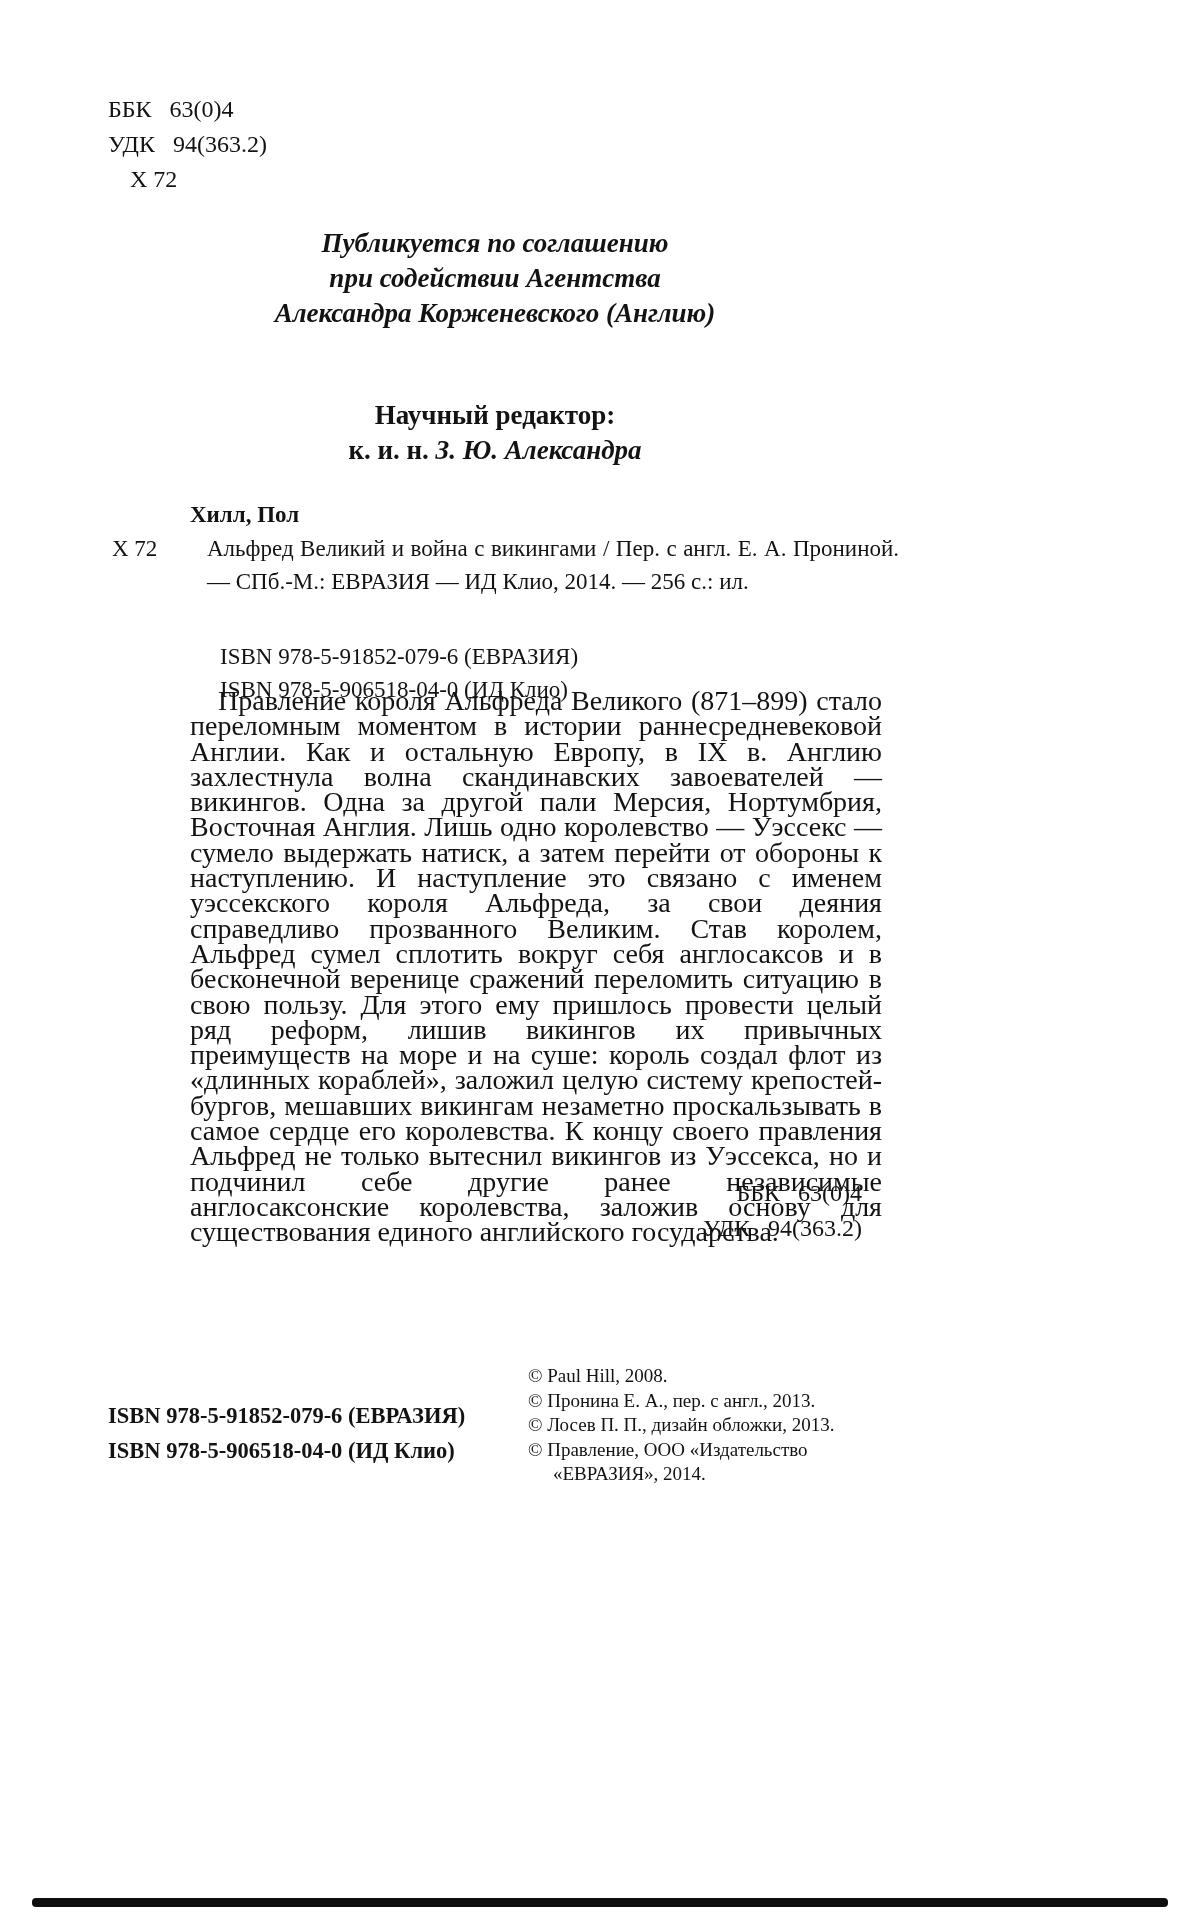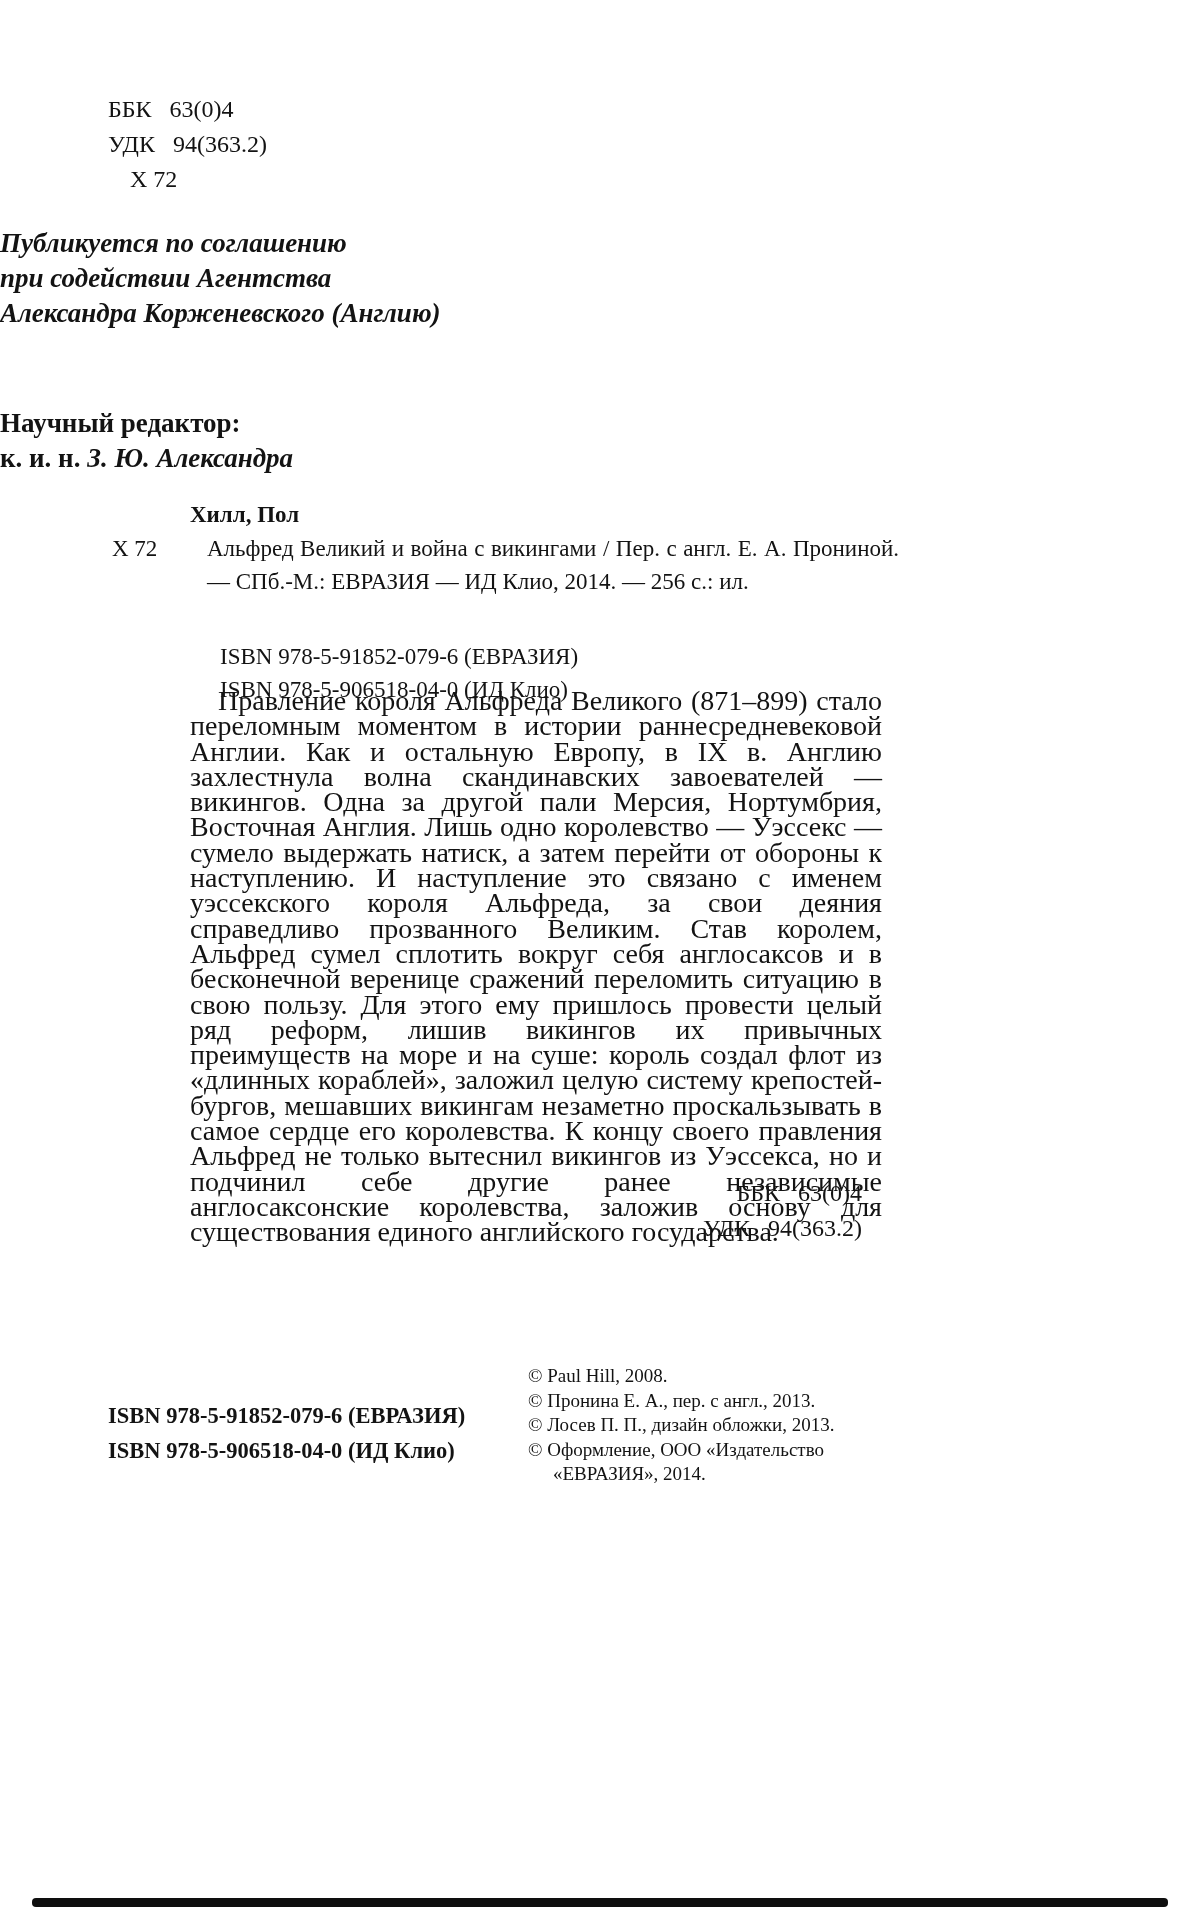--- a/index.html
+++ b/index.html
@@ -25,36 +25,36 @@
     line-height: 35px;
   }
   .code-line { white-space: pre; }
   .code-line.indented { padding-left: 22px; }
 
   
   .agreement {
     left: 0;
     width: 990px;
     top: 226px;
+    text-align: center;
     font-size: 27px;
     line-height: 35px;
     font-style: italic;
     font-weight: 600;
   }
 
   
   .editor {
     left: 0;
     width: 990px;
     top: 398px;
-    text-align: left;
+    text-align: center;
     font-size: 27px;
     line-height: 35px;
     font-weight: 600;
-    margin-top: 8px;
   }
   .editor .name { font-style: italic; }
   .editor .prefix { white-space: pre; }
 
   
   .catalog-author {
     left: 190px;
     top: 498px;
     font-size: 23px;
     font-weight: bold;
@@ -164,21 +164,21 @@
 
 <div class="block footer-codes">
   <div class="code-line">ББК   63(0)4</div>
   <div class="code-line">УДК   94(363.2)</div>
 </div>
 
 <div class="block copyright">
   <div class="line">© Paul Hill, 2008.</div>
   <div class="line">© Пронина Е. А., пер. с англ., 2013.</div>
   <div class="line">© Лосев П. П., дизайн обложки, 2013.</div>
-  <div class="line">© Оформление, ООО «Издательство</div>
+  <div class="line">© Правление, ООО «Издательство</div>
   <div class="line indented">«ЕВРАЗИЯ», 2014.</div>
 </div>
 
 <div class="block footer-isbn">
   <div>ISBN 978-5-91852-079-6 (ЕВРАЗИЯ)</div>
   <div>ISBN 978-5-906518-04-0 (ИД Клио)</div>
 </div>
 
 <div class="block scan-edge"></div>
 

